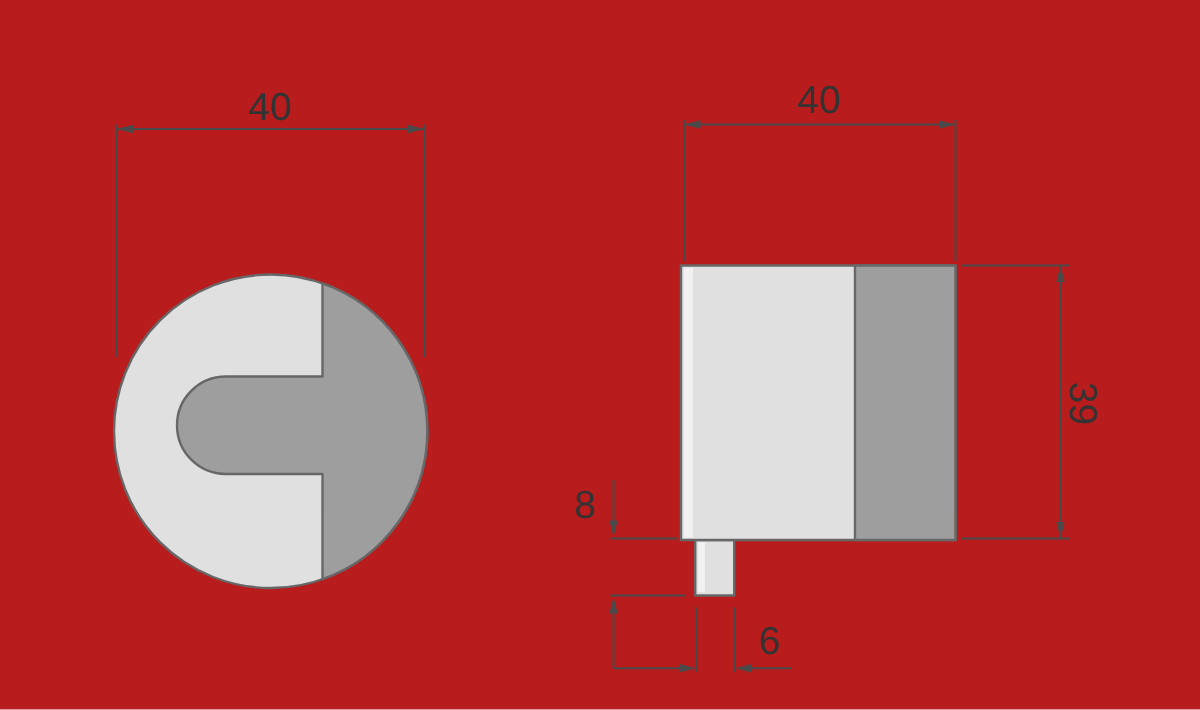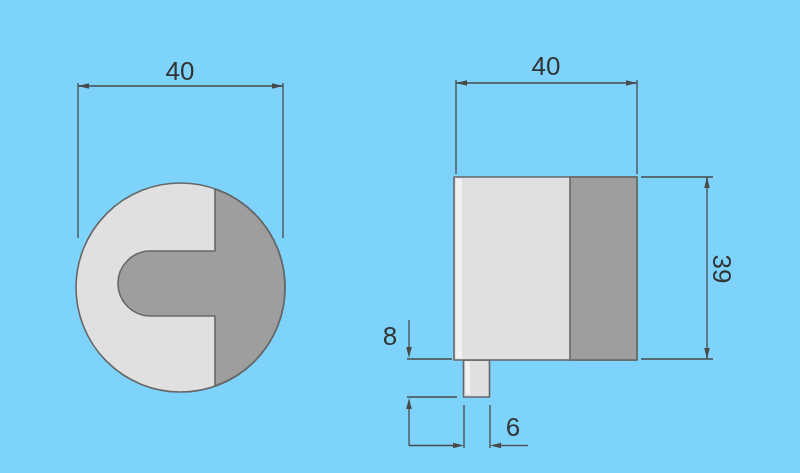--- a/index.html
+++ b/index.html
@@ -1,21 +1,21 @@
 <!DOCTYPE html>
 <html><head>
 <meta charset="utf-8">
 <style>
   html, body {
     margin: 0; padding: 0; background: #ffffff;
   }
   .canvas {
     position: relative;
     width: 800px; height: 473px;
-    background: #7dd3fc;
+    background: #b91c1c;
     overflow: hidden;
   }
   .dim-text {
     font-family: "Liberation Sans", sans-serif;
     font-size: 26px;
     fill: #333333;
   }
   .dim-line {
     stroke: #4a4a4a;
     stroke-width: 1.3;

